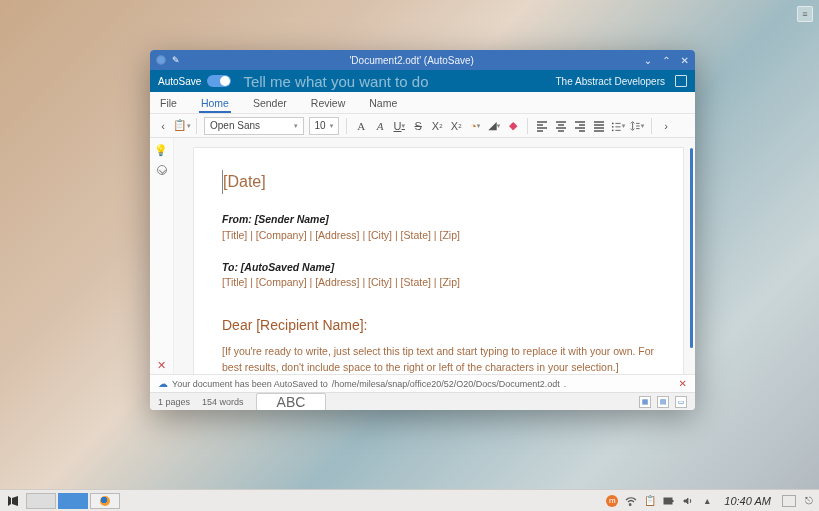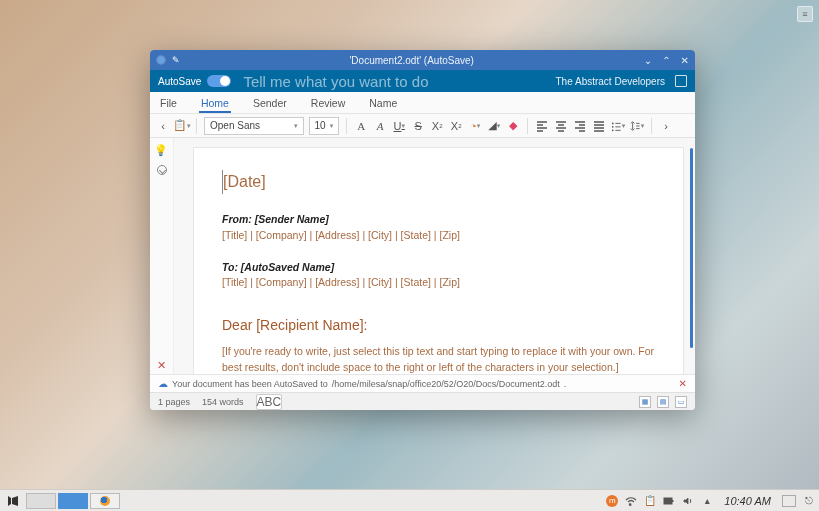--- a/index.html
+++ b/index.html
@@ -98,21 +98,21 @@
     display:flex; align-items:center; padding:0 8px; font-size:9px; color:#666; gap:4px;
   }
   .autosave-msg .cloud { color:#3b78c5; font-size:10px;}
   .autosave-msg .path { color:#666;}
   .autosave-msg .x { margin-left:auto; color:#c94c4c; cursor:pointer; font-size:10px;}
 
   .statusbar {
     height:18px; background:#f1f1f1; border-top:1px solid #e0e0e0;
     display:flex; align-items:center; padding:0 8px; font-size:9px; color:#666; gap:12px;
   }
-  .statusbar .abc { border:1px solid #ccc; padding:0 0; font-size:12px; background:#fff; border-radius:2px;}
+  .statusbar .abc { border:1px solid #ccc; padding:0 20px; font-size:14px; background:#fff; border-radius:2px;}
   .statusbar .right { margin-left:auto; display:flex; gap:6px;}
   .statusbar .right .sb { width:12px;height:12px;border:1px solid #bbb;background:#fff;display:flex;align-items:center;justify-content:center;font-size:7px;color:#3b78c5;}
 
   
   .taskbar {
     position:absolute; left:0; bottom:0; width:100%; height:22px;
     background:#eceae8; border-top:1px solid #cfccc8;
     display:flex; align-items:center; padding:0 4px; font-size:10px; color:#444;
   }
   .taskbar .start { width:18px;height:14px;display:flex;align-items:center;justify-content:center;}

